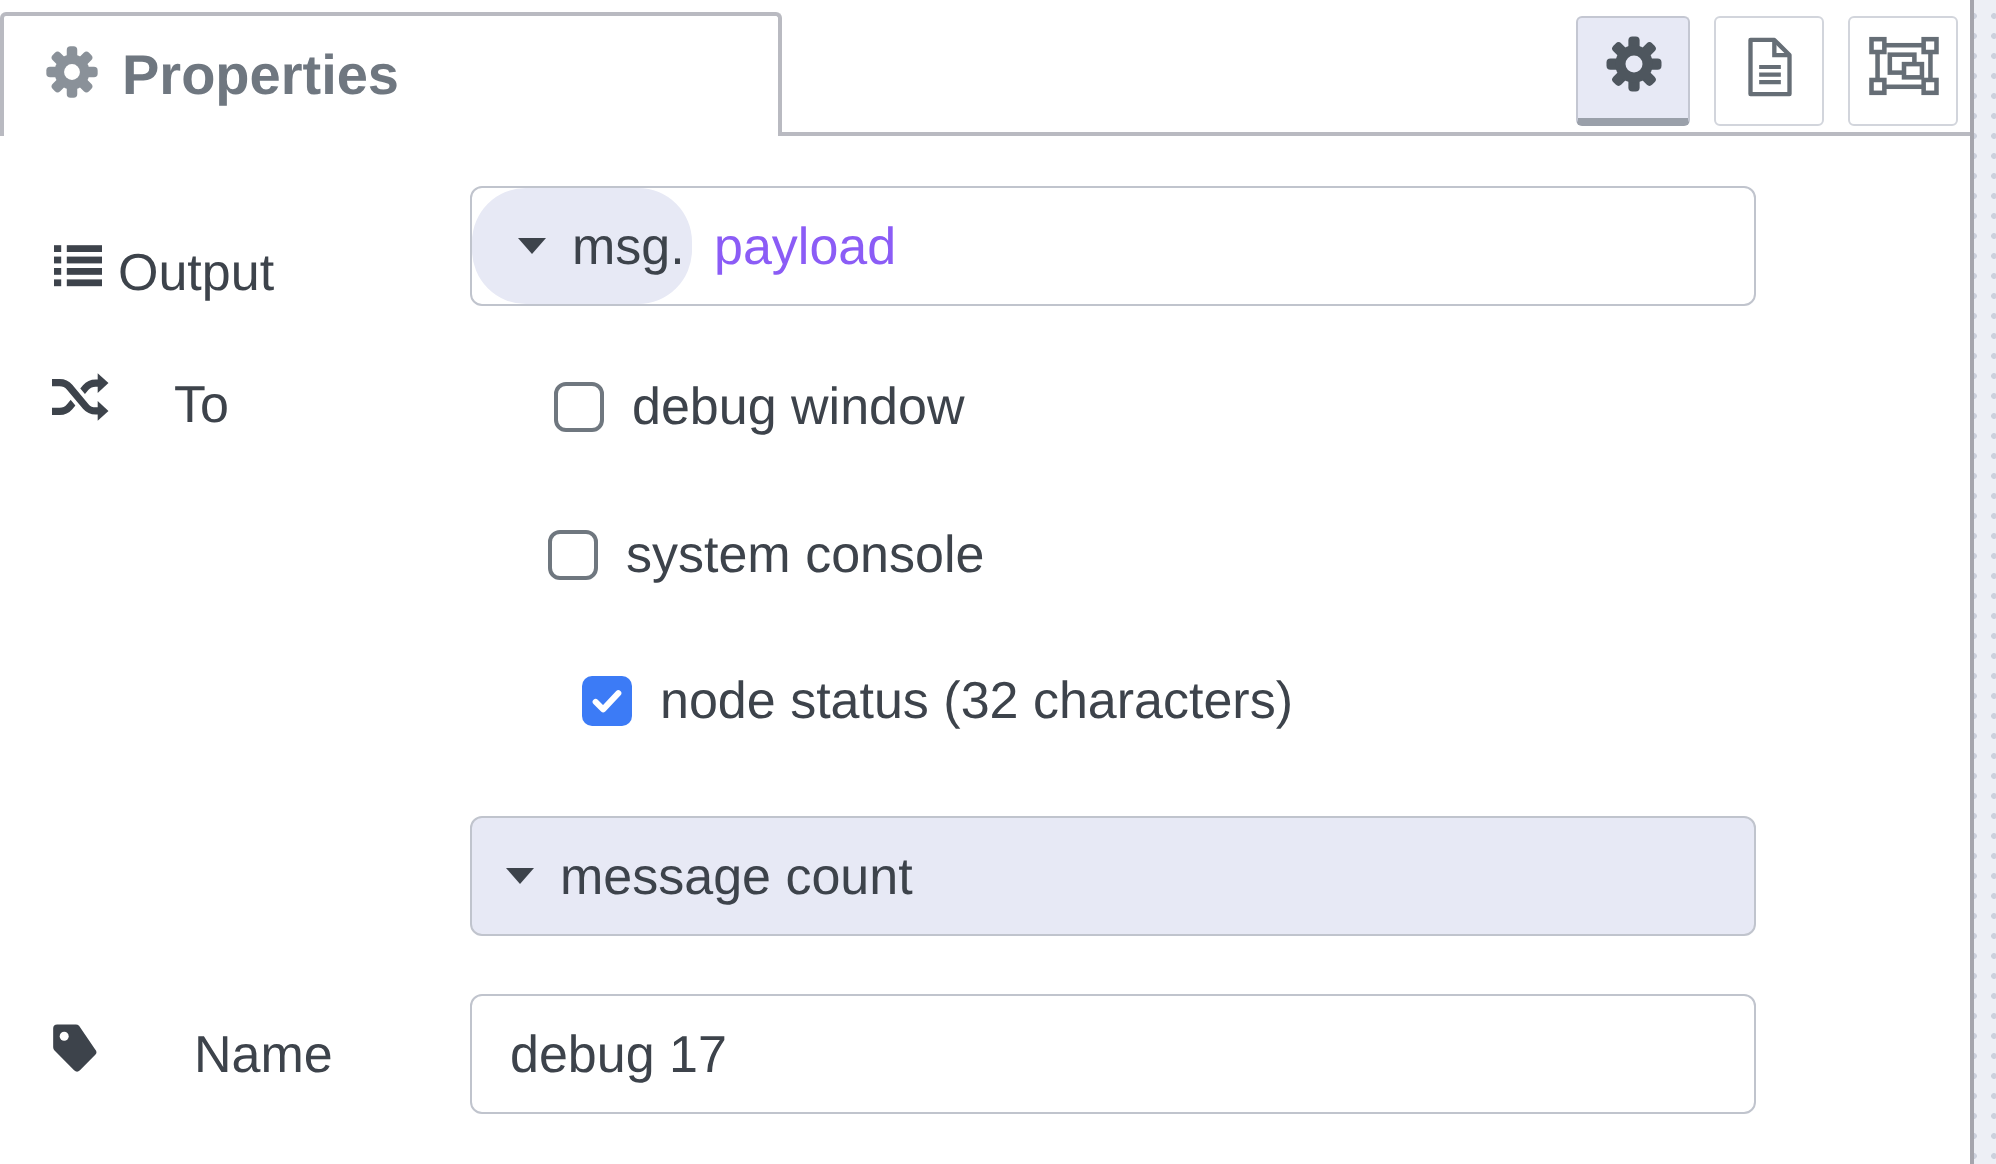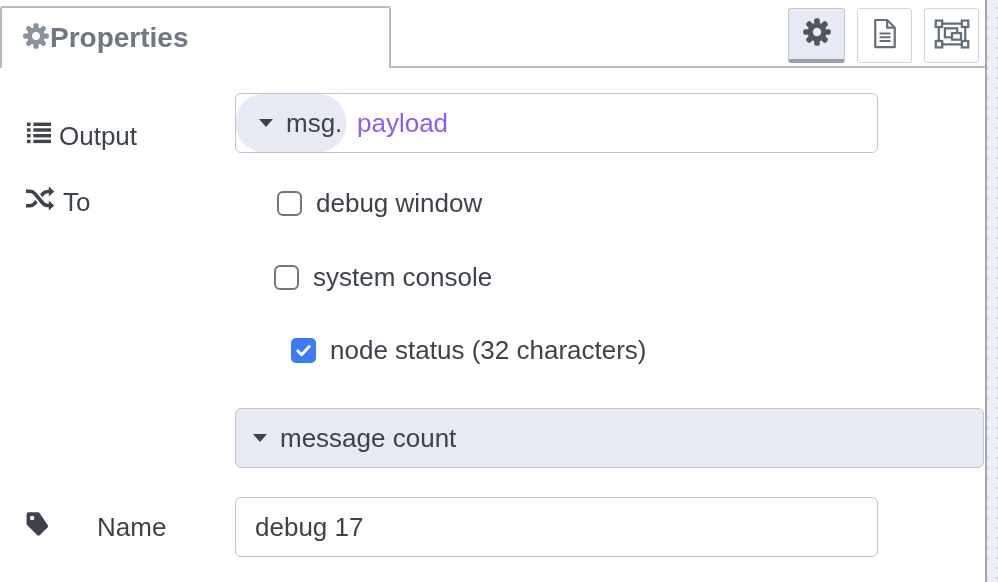--- a/index.html
+++ b/index.html
@@ -3,21 +3,21 @@
 <meta charset="utf-8">
 <style>
   html,body{margin:0;padding:0;background:#ffffff;}
   *{box-sizing:border-box;}
   body{font-family:"Liberation Sans","DejaVu Sans",sans-serif;color:#3d434b;}
   .stage{position:relative;width:998px;height:582px;background:#ffffff;overflow:hidden;}
 
   
   .tab{position:absolute;left:0;top:6px;width:391px;height:62px;background:#fff;
        border:2px solid #b9bac1;border-bottom:none;border-radius:3px 3px 0 0;
-       display:flex;align-items:center;padding-left:20px;}
+       display:flex;align-items:center;padding-left:20px;gap:11px;}
   .tab-label{font-size:28px;font-weight:bold;color:#6f7780;}
   .tabline{position:absolute;left:391px;top:66px;width:595px;height:2px;background:#b9bac1;}
 
   .toolbar{position:absolute;left:788px;top:8px;display:flex;gap:12px;}
   .tb-btn{width:57px;height:55px;background:#ffffff;border:1.5px solid #d2d5dc;border-radius:3px;
           display:flex;align-items:center;justify-content:center;cursor:pointer;}
   .tb-btn.selected{background:#e7e9f5;border:1.5px solid #c4c7d2;border-bottom:4px solid #9aa0aa;}
 
   
   .row-label{position:absolute;display:flex;align-items:center;font-size:26px;color:#3d434b;}
@@ -35,21 +35,21 @@
       border-top:8px solid #3d434b;}
 
   .check-row{position:absolute;left:243px;display:flex;align-items:center;gap:14px;height:26px;cursor:pointer;}
   .checkbox{width:25px;height:25px;border:2px solid #6f777f;border-radius:6px;background:#fff;flex:none;
       display:flex;align-items:center;justify-content:center;}
   .checkbox svg{display:none;}
   .checkbox.checked{background:#3c7bf6;border:none;border-radius:5px;}
   .checkbox.checked svg{display:block;}
   .check-label{font-size:26px;color:#3d434b;}
 
-  .dropdown{position:absolute;left:235px;top:408px;width:749px;height:60px;background:#e7e9f5;
+  .dropdown{position:absolute;left:235px;top:408px;width:643px;height:60px;background:#e7e9f5;
       border:1.5px solid #c0c4cd;border-radius:6px;display:flex;align-items:center;
       padding-left:17px;gap:13px;cursor:pointer;}
   .dropdown .dd-label{font-size:26px;color:#3d434b;}
 
   .name-input{position:absolute;left:235px;top:497px;width:643px;height:60px;background:#fff;
       border:1.5px solid #c0c4cd;border-radius:6px;font-size:26px;color:#3d434b;
       padding:0 0 0 19px;outline:none;font-family:inherit;}
 
   
   .panel-edge{position:absolute;left:985px;top:0;width:2px;height:582px;background:#a5a5ad;}
@@ -134,21 +134,21 @@
     <span class="lbl">Output</span>
   </div>
   <div class="typedinput">
     <div class="ti-btn">
       <span class="caret"></span>
       <span class="ti-label">msg.</span>
     </div>
     <input class="ti-value" type="text" value="payload" style="">
   </div>
 
-  <div class="row-label" style="left:24px;top:186px;height:32px;">
+  <div class="row-label" style="left:24px;top:186px;height:32px;gap:24px;">
     <span>
       <svg width="31" height="27" viewBox="0 0 27 24">
         <path d="M1.5,18.4 h3.4 q2.7,0 4.4,-2 l7.2,-8.6 q1.7,-2 4.4,-2 h1.6" fill="none" stroke="#3d434b" stroke-width="3.2"></path>
         <path d="M1.5,5.6 h3.4 q2.7,0 4.4,2 l7.2,8.6 q1.7,2 4.4,2 h1.6" fill="none" stroke="#ffffff" stroke-width="6.5"></path>
         <path d="M1.5,5.6 h3.4 q2.7,0 4.4,2 l7.2,8.6 q1.7,2 4.4,2 h1.6" fill="none" stroke="#3d434b" stroke-width="3.2"></path>
         <polygon points="21.8,1.4 26.6,5.8 21.8,10.2" fill="#3d434b"></polygon>
         <polygon points="21.8,13.8 26.6,18.2 21.8,22.6" fill="#3d434b"></polygon>
       </svg>
     </span>
     <span class="lbl">To</span>

